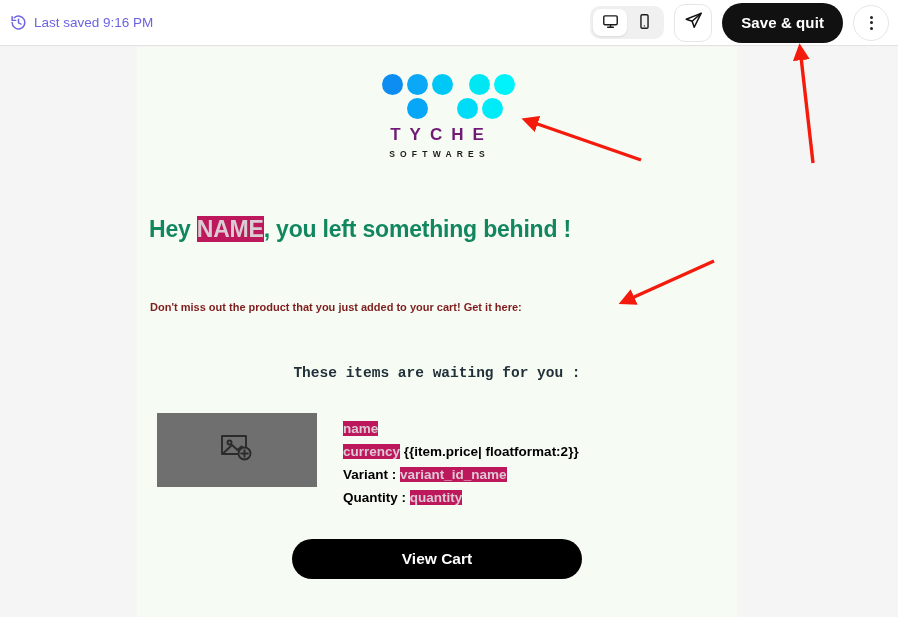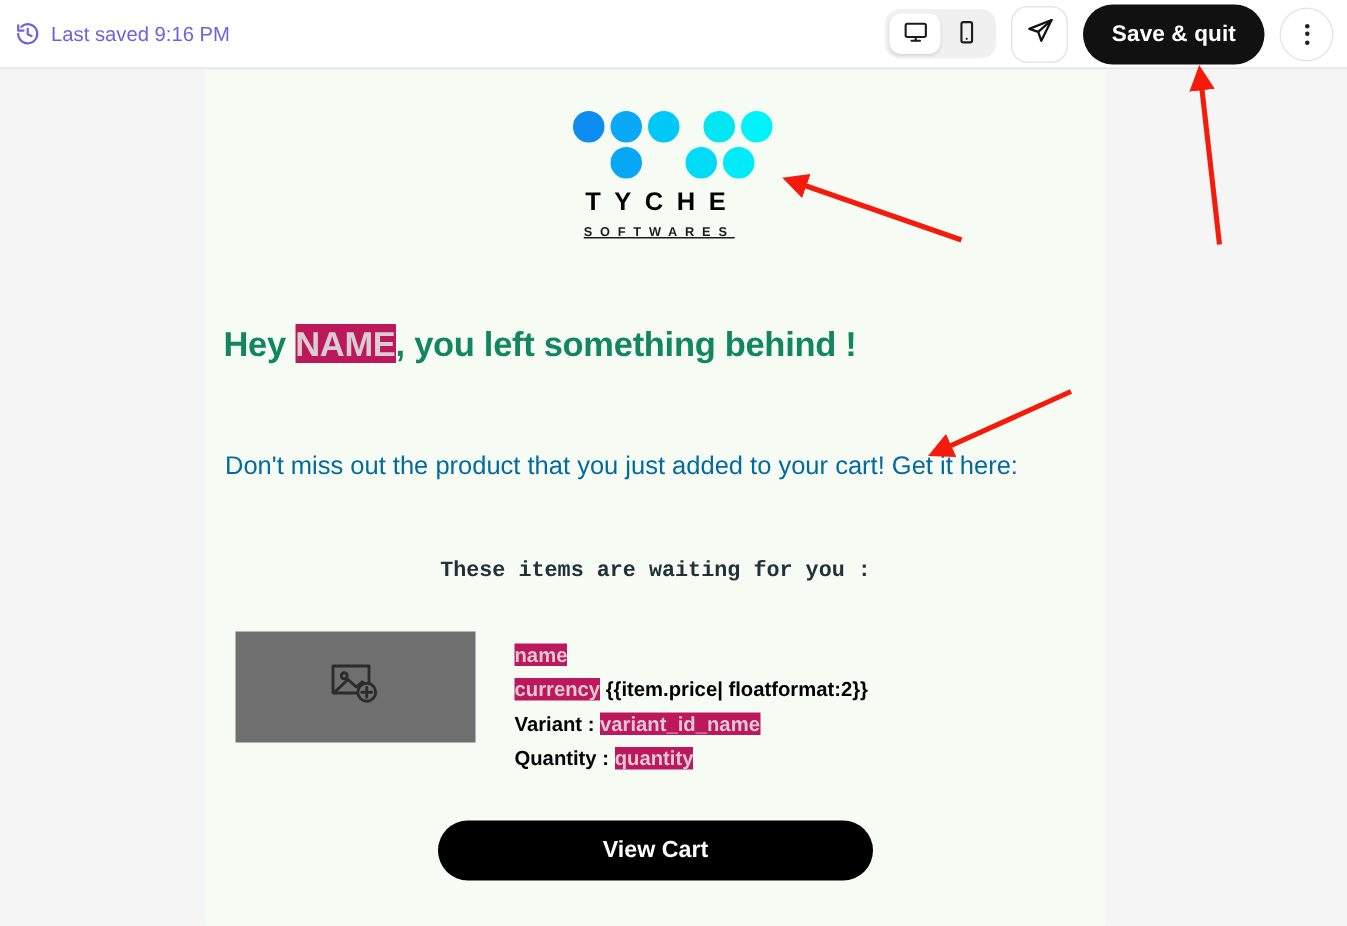--- a/index.html
+++ b/index.html
@@ -79,42 +79,42 @@
     overflow: hidden;
   }
 
   
   .logo-block { margin-top: 27px; display: flex; flex-direction: column; align-items: center; }
   .dot-grid { position: relative; width: 122px; height: 44px; }
   .dot { position: absolute; width: 21px; height: 21px; border-radius: 50%; }
   .brand-name {
     margin-top: 7px;
     font-size: 17px; font-weight: bold; letter-spacing: 9px;
-    color: #000000; text-indent: 9px;
+    color: #701a75; text-indent: 9px;
   }
   .brand-sub {
     margin-top: 4px;
     font-size: 8.5px; font-weight: bold; letter-spacing: 5.2px;
-    color: #1c1c1c; text-indent: 5px; text-decoration: underline;
+    color: #1c1c1c; text-indent: 5px;
   }
 
   
   .headline {
     margin-top: 57px; padding-left: 12px;
     font-size: 23px; font-weight: bold; color: #12875f;
     letter-spacing: -.2px;
   }
   .token {
     background: #be185d; color: #ddc9d4; font-weight: bold;
   }
   .headline .token { color: #d9ccd2; }
 
   .subline {
     margin-top: 58px; padding-left: 13px;
-    font-size: 17px; font-weight: normal; color: #0369a1;
+    font-size: 11px; font-weight: bold; color: #7f1d1d;
   }
   .items-line {
     margin-top: 52px; text-align: center;
     font-size: 14.5px; font-weight: bold; color: #22303a; font-family: Liberation Mono, monospace;
   }
 
   
   .product {
     margin-top: 32px; padding-left: 20px;
     display: flex; align-items: flex-start; gap: 26px;

